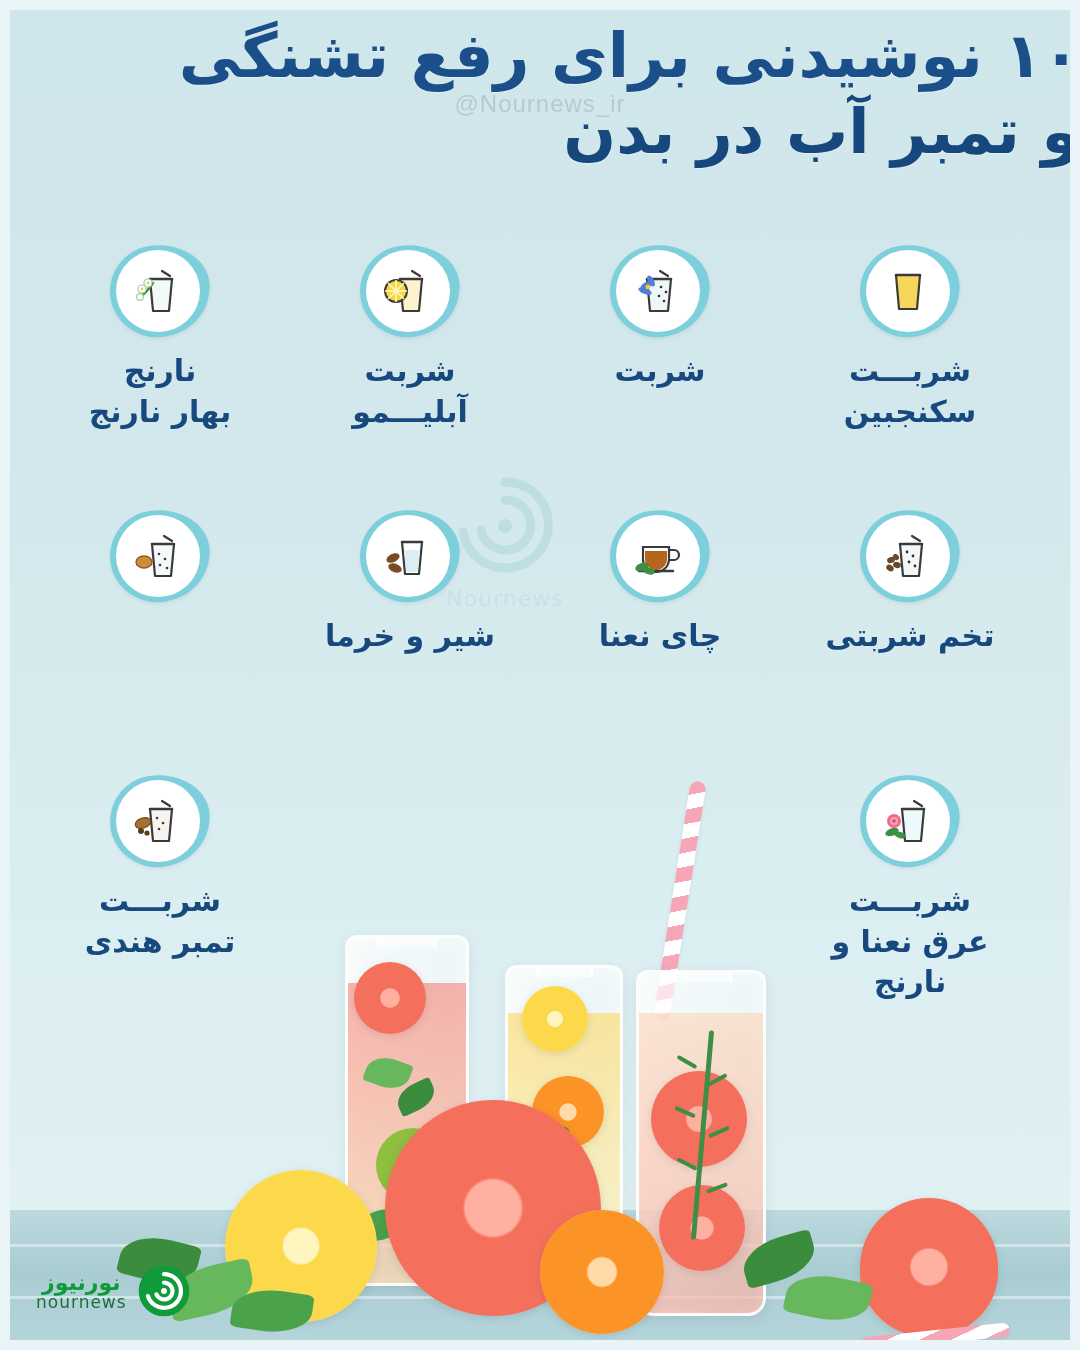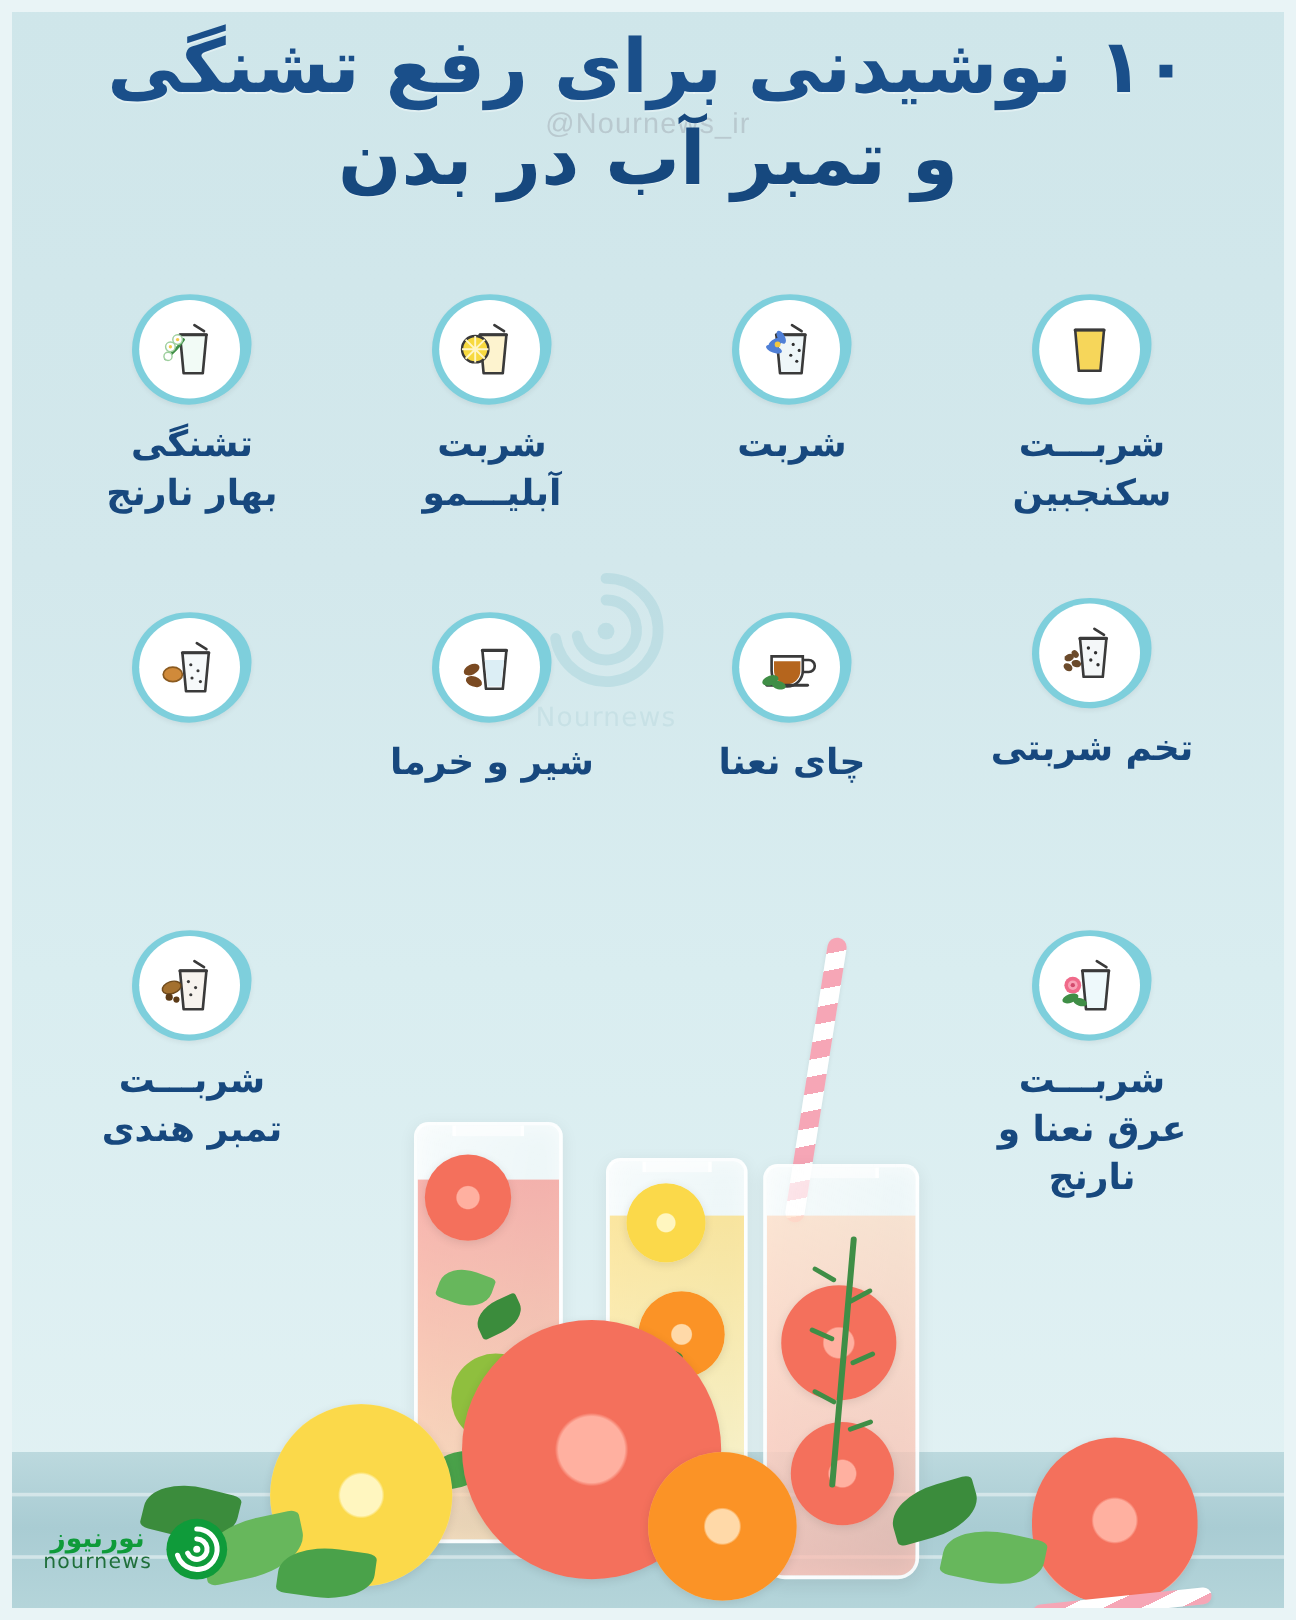--- a/index.html
+++ b/index.html
@@ -26,21 +26,20 @@
     pointer-events: none;
     z-index: 40;
   }
 
   
   .title-block {
     position: absolute;
     top: 18px;
     left: 0;
     right: 0;
-    text-align: center;
     z-index: 20;
   }
   .title-line {
     font-family: "DejaVu Sans", "Liberation Sans", sans-serif;
     font-weight: bold;
     color: #1a4f8a;
     font-size: 62px;
     line-height: 1.22;
     letter-spacing: -1px;
     direction: rtl;
@@ -412,26 +411,26 @@
                 <circle cx="8" cy="32" r="3.4"></circle>
             </g>
             <g fill="#f2c94c">
               <circle cx="10" cy="24" r="1.4"></circle>
                 <circle cx="16" cy="18" r="1.4"></circle>
             </g>
           </svg>
         </div>
       </div>
       <div class="item-label">
-        <span>تشنگی</span>
+        <span>نارنج</span>
         <span class="l2">بهار نارنج</span>
       </div>
     </div>
 
-    <div class="item" style="right:55px; top:498px;">
+    <div class="item" style="right:55px; top:510px;">
       <div class="badge">
         <div class="blob"></div>
         <div class="disc">
           <svg width="52" height="52" viewBox="0 0 52 52">
             <path d="M30 6l8 5" stroke="#3a3a3a" stroke-width="2.2" stroke-linecap="round"></path>
             <path d="M18 14h22l-3 32H21z" fill="#f4f7f8" stroke="#3a3a3a" stroke-width="2.2" stroke-linejoin="round"></path>
             <path d="M18 14h22" stroke="#3a3a3a" stroke-width="2.6" stroke-linecap="round"></path>
             <g fill="#2f2f2f">
               <circle cx="25" cy="22" r="1.4"></circle>
                 <circle cx="31" cy="26" r="1.4"></circle>

